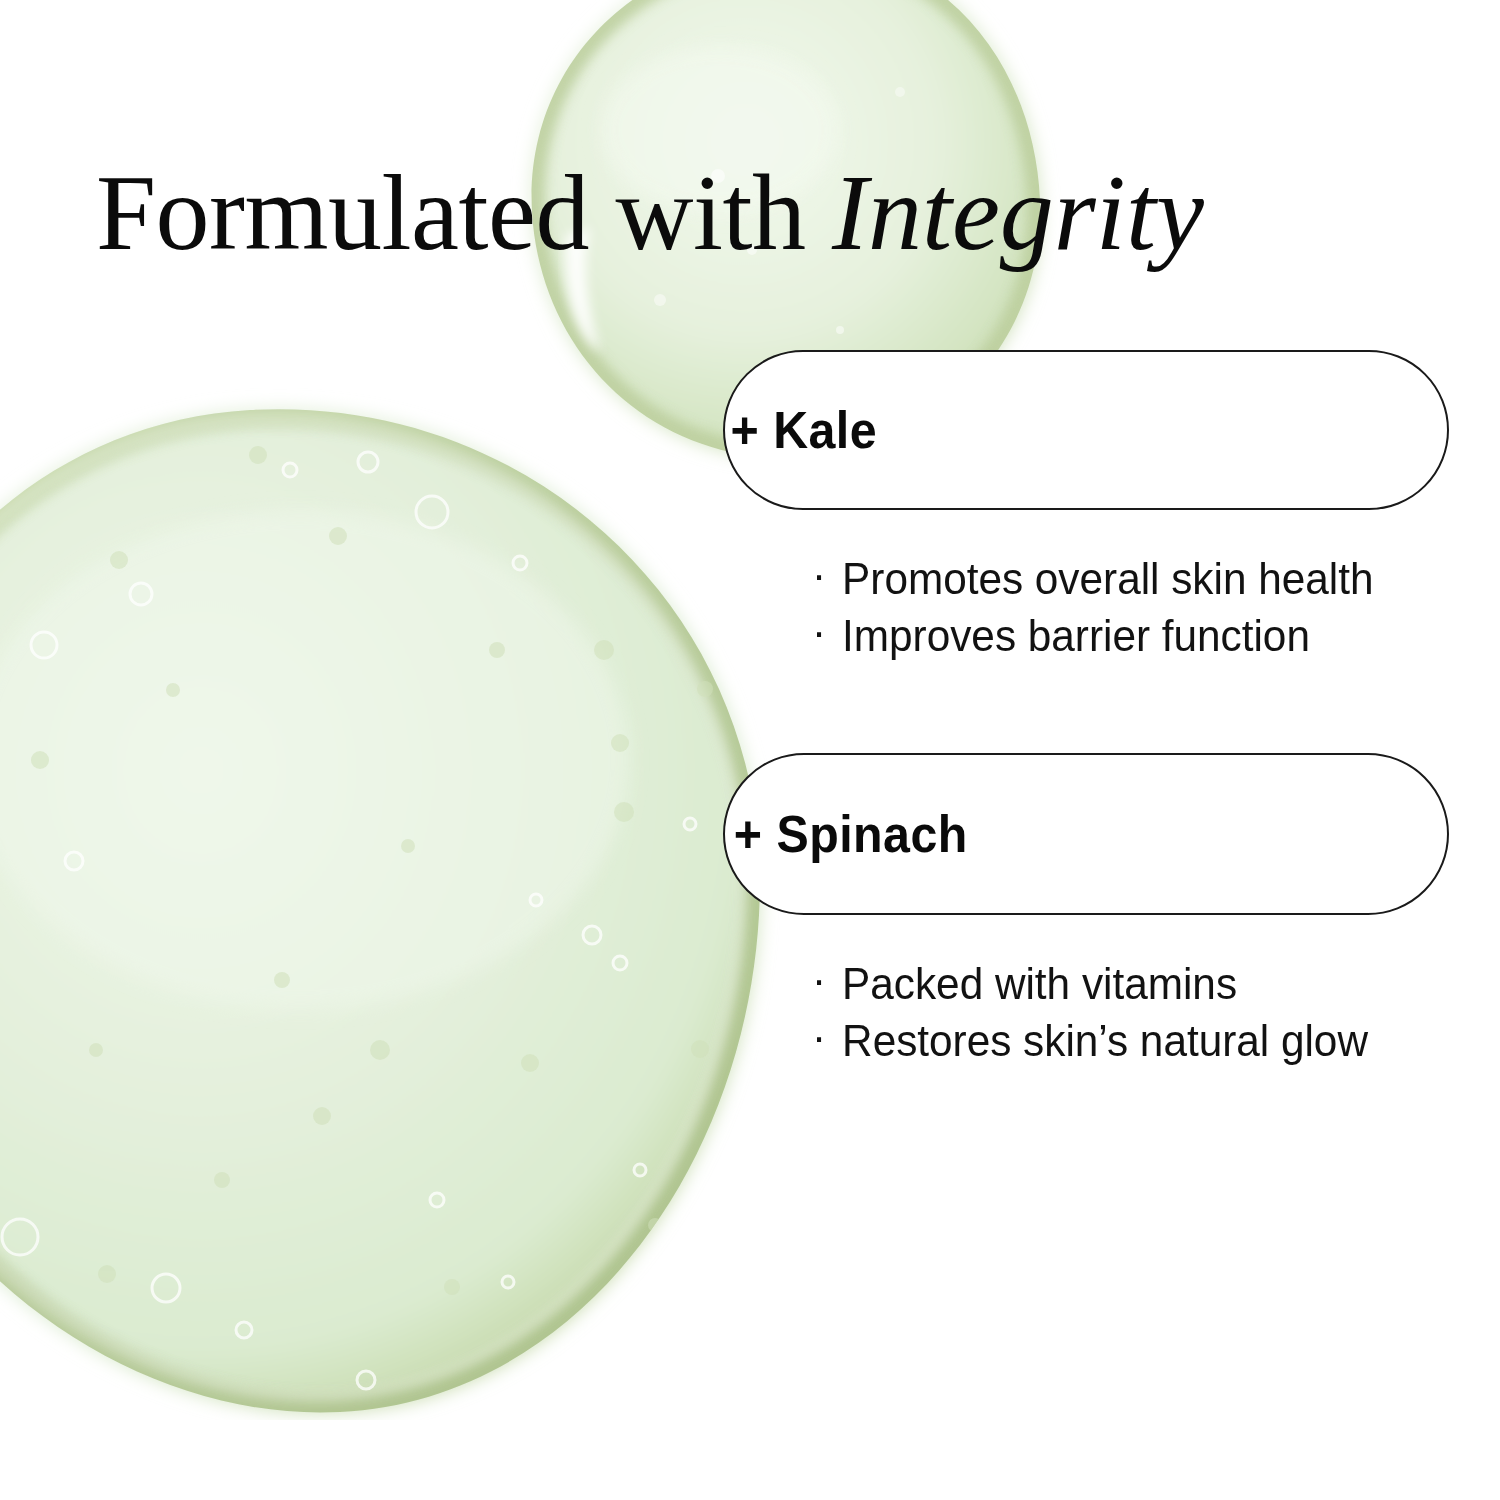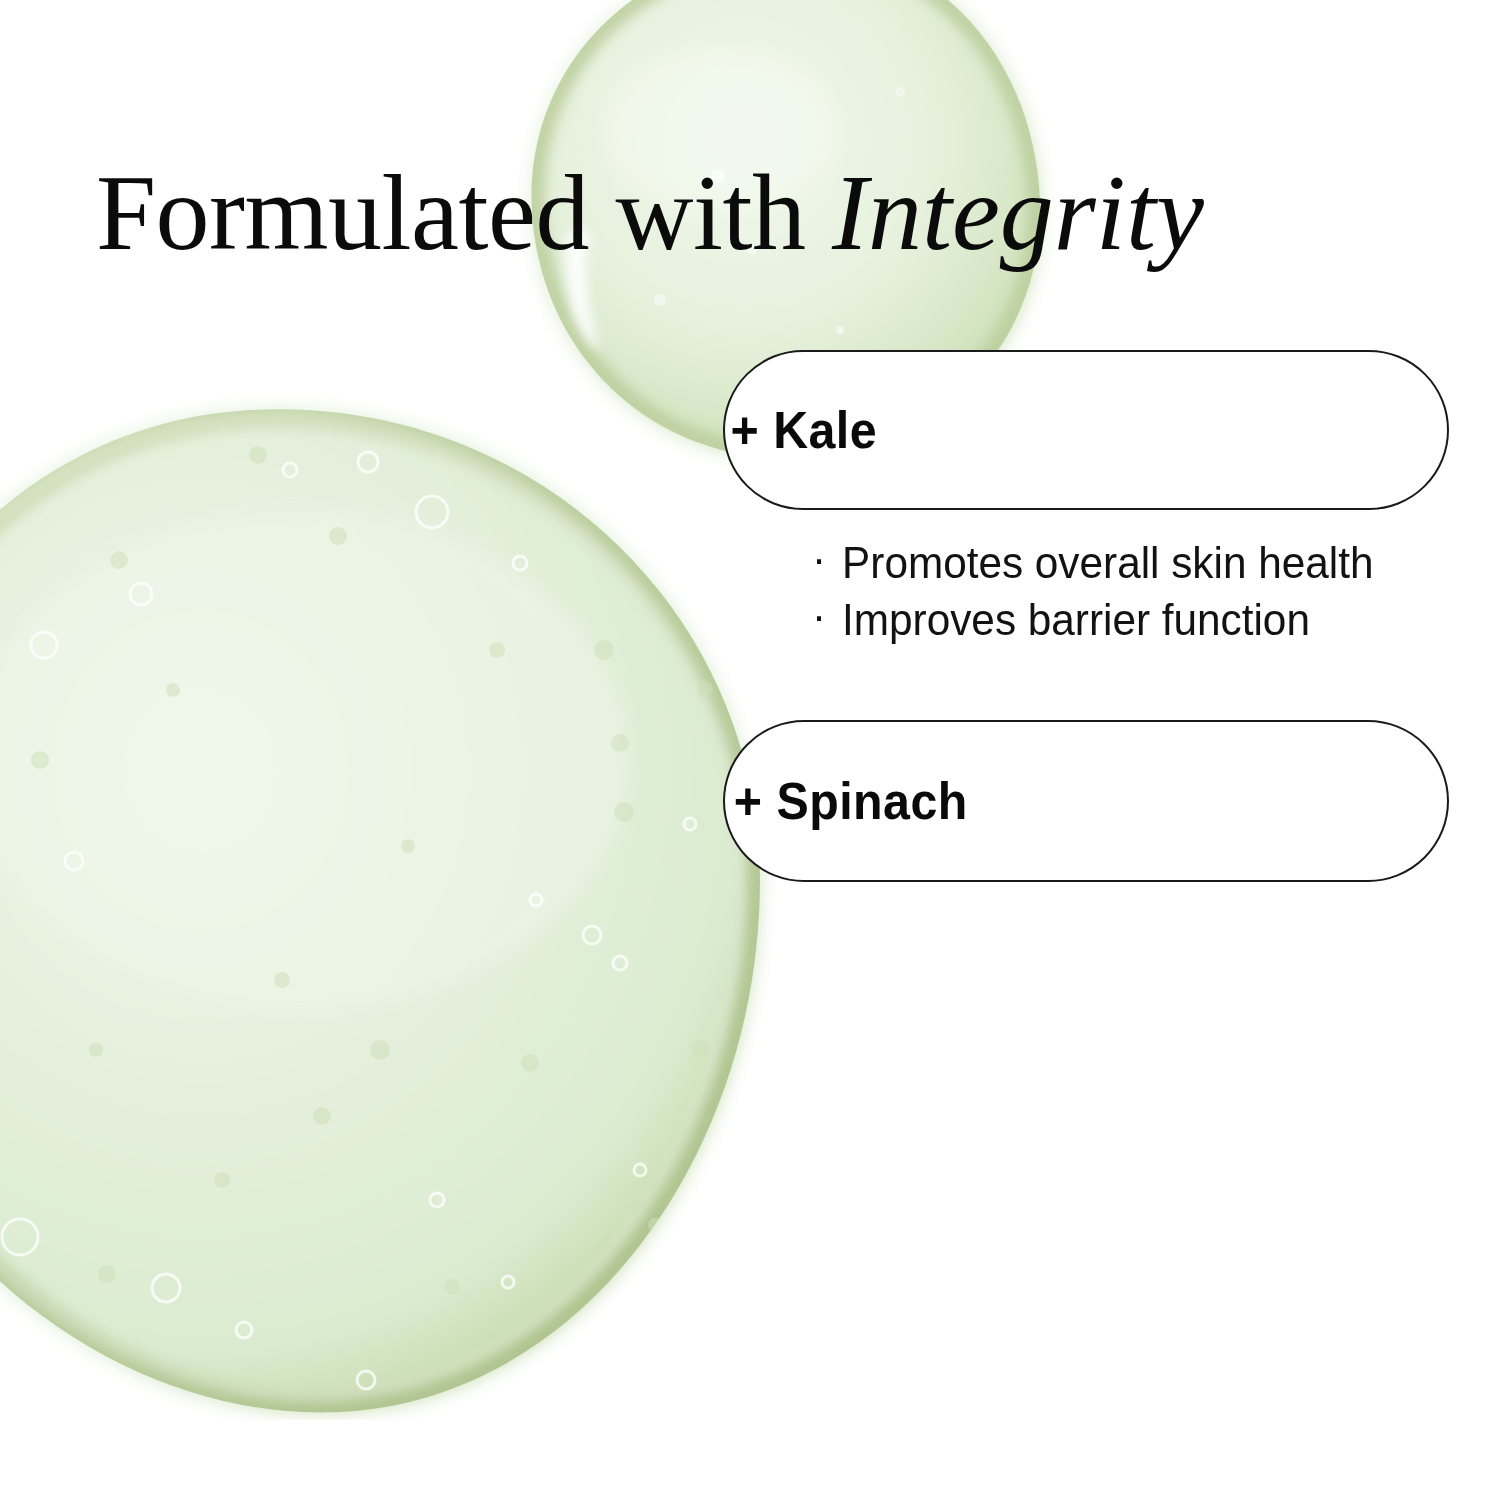--- a/index.html
+++ b/index.html
@@ -54,21 +54,21 @@
     position: absolute;
     left: 723px;
     top: 0;
     width: 730px;
     height: 1500px;
     z-index: 6;
   }
 
   .ing-block { position: absolute; left: 0; width: 730px; }
   .ing-block.b1 { top: 350px; }
-  .ing-block.b2 { top: 720px; }
+  .ing-block.b2 { top: 753px; }
   .ing-block.b3 { top: 1112px; }
 
   .pill {
     box-sizing: border-box;
     width: 726px;
     height: 160px;
     border: 2.5px solid #1a1a1a;
     border-radius: 82px;
     background: #ffffff;
     display: flex;
@@ -82,21 +82,21 @@
     font-family: "Liberation Sans Narrow", "Liberation Sans", sans-serif;
     font-weight: 700;
     font-size: 52px;
     color: #0a0a0a;
     letter-spacing: 0.5px;
     text-align: center;
     transform: scaleX(0.93);
   }
 
   .bullets {
-    margin-top: 26px;
+    margin-top: 42px;
     padding-left: 89px;
     list-style: none;
   }
   .ing-block.b3 .bullets { margin-top: 22px; }
 
   .bullets li {
     position: relative;
     font-family: "Liberation Sans Narrow", "Liberation Sans", sans-serif;
     font-size: 45px;
     line-height: 1.22;
@@ -269,19 +269,23 @@
       <ul class="bullets">
         <li>Promotes overall skin health</li>
         <li>Improves barrier function</li>
       </ul>
     </section>
 
     <section class="ing-block b2">
       <div class="pill">
         <span class="pill-label">+ Spinach</span>
       </div>
+      <ul class="bullets">
+        <li>Packed with vitamins</li>
+        <li>Restores skin’s natural glow</li>
+      </ul>
     </section>
 
     <section class="ing-block b3">
     </section>
 
   </div>
 </div>
 
 </body></html>

